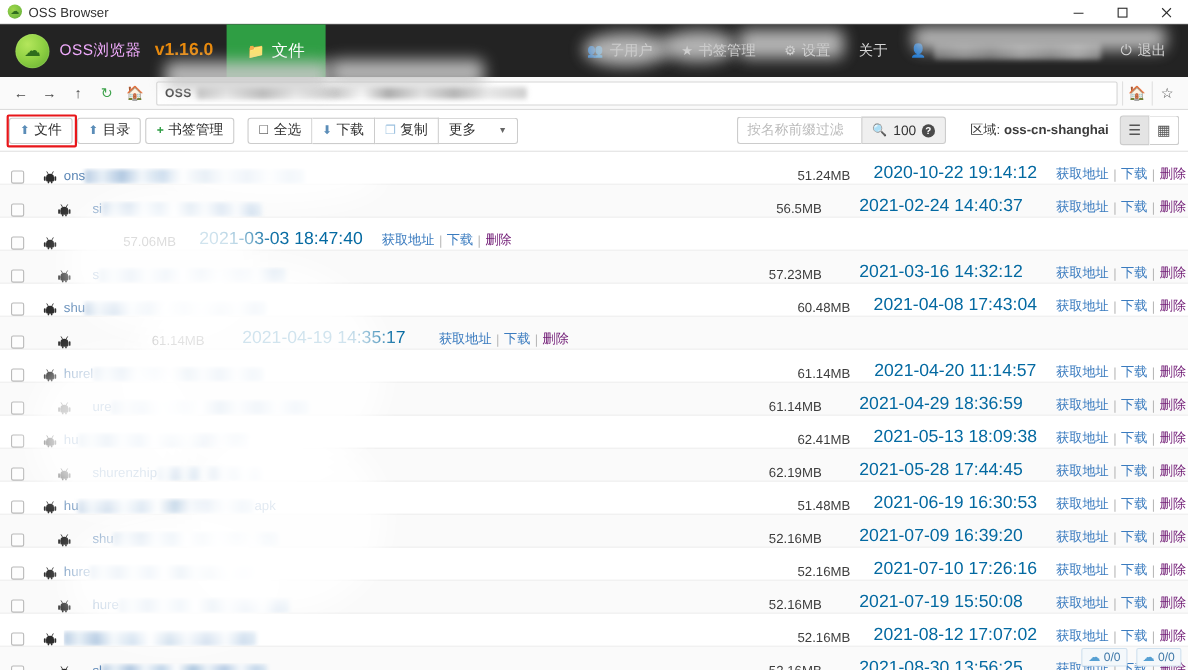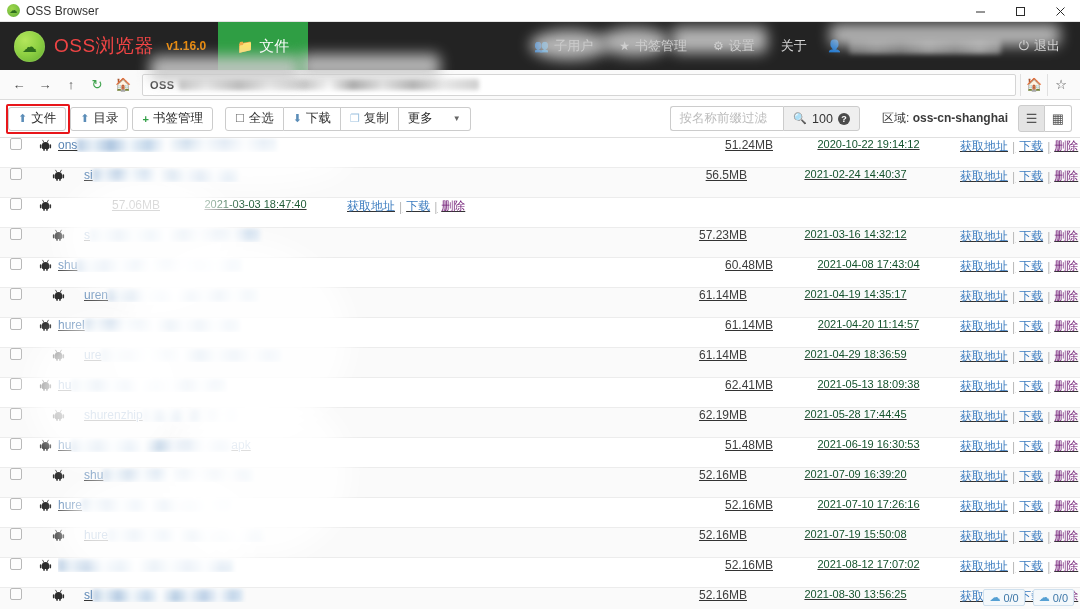--- a/index.html
+++ b/index.html
@@ -38,22 +38,22 @@
     position:relative; overflow:hidden;
   }
   .brand { display:flex; align-items:center; padding-left:14px; gap:9px; }
   .brand-logo {
     width:31px; height:31px; border-radius:50%;
     background:radial-gradient(circle at 36% 30%, #b4e65c 0%, #8fd143 48%, #62ab31 100%);
     display:flex; align-items:center; justify-content:center;
     box-shadow:inset 0 0 0 1px rgba(255,255,255,.08);
   }
   .brand-logo .cloud { font-size:15px; color:#2e6d1c; line-height:1; }
-  .brand-name { font-size:19px; color:#ef4444; letter-spacing:.5px; }
-  .brand-ver { font-size:12px; font-weight:bold; color:#e8890c; margin-left:3px; }
+  .brand-name { font-size:14px; color:#f0abfc; letter-spacing:.5px; }
+  .brand-ver { font-size:16px; font-weight:bold; color:#e8890c; margin-left:3px; }
 
   .tab-files {
     background:#2f9e44; color:#fff; display:flex; align-items:center; gap:6px;
     padding:0 19px; font-size:15px; margin-left:12px;
   }
   .tab-files .ico { font-size:13px; }
 
   .nav-right {
     margin-left:auto; display:flex; align-items:center; gap:0; padding-right:10px;
   }
@@ -151,35 +151,35 @@
     width:27px; height:27px; border:1px solid #ccc; background:#fff;
     display:flex; align-items:center; justify-content:center; font-size:13px; color:#555;
   }
   .view-btn.active { background:#e4e4e4; }
   .view-btn:first-child { border-radius:3px 0 0 3px; }
   .view-btn:last-child { border-radius:0 3px 3px 0; border-left:none; }
 
   
   .filelist { position:relative; height:calc(609px - 22px - 48px - 30px - 38px); overflow:hidden; }
   .row {
-    height:30px; display:flex; align-items:flex-start; border-bottom:1px solid #ececec;
-    position:relative; background:#fff;text-decoration:underline;
+    height:30px; display:flex; align-items:flex-end; border-bottom:1px solid #ececec;
+    position:relative; background:#fff;
   }
   .row.alt { background:#fafafa;gap:13px; }
   .c-check { width:32px; display:flex; justify-content:center; align-items:center; }
   .chk {
     width:12px; height:12px; border:1px solid #b9b9b9; border-radius:2px;
     background:#fdfdfd;
   }
   .c-icon { width:26px; display:flex; justify-content:center; align-items:center; }
   .andro { display:block; }
   .c-name { flex:1; min-width:0; position:relative; padding-right:8px; overflow:hidden; }
   .namebar { height:13px; border-radius:2px; filter:blur(1.9px); }
   .c-size { width:110px; text-align:right; font-size:12px; color:#3d3d3d; padding-right:8px; }
-  .c-date { width:175px; text-align:center; font-size:11px; color:#14532d; }
+  .c-date { width:175px; text-align:center; font-size:16px; color:#0369a1; }
   .c-act { width:124px; display:flex; align-items:center; gap:4px; font-size:12px; padding-left:4px; }
   .lnk { color:#3a7bbf; }
   .lnk.del { color:#701a75; }
   .sep { color:#b9b9b9; }
 
   .nm-pre { color:#5b86b5; font-size:12px; position:relative; z-index:2; }
 
   
   .watermark {
     position:absolute; pointer-events:none; z-index:5;
@@ -492,21 +492,20 @@
             <ellipse cx="8" cy="9.2" rx="4.4" ry="4.2" fill="#2b2b2b"></ellipse>
             <rect x="3.6" y="8.4" width="8.8" height="5.2" rx="1.2" fill="#2b2b2b"></rect>
             <rect x="1.1" y="7.6" width="2" height="5.2" rx="1" fill="#2b2b2b"></rect>
             <rect x="12.9" y="7.6" width="2" height="5.2" rx="1" fill="#2b2b2b"></rect>
             <rect x="5.3" y="12.9" width="1.8" height="3" rx=".9" fill="#2b2b2b"></rect>
             <rect x="8.9" y="12.9" width="1.8" height="3" rx=".9" fill="#2b2b2b"></rect>
             <line x1="4.3" y1="2.3" x2="5.9" y2="5.1" stroke="#2b2b2b" stroke-width="1"></line>
             <line x1="11.7" y1="2.3" x2="10.1" y2="5.1" stroke="#2b2b2b" stroke-width="1"></line>
           </svg>
         </div>
-        <div class="c-name"><span class="nm-pre">uren</span><span class="namebar" style="display:inline-block;vertical-align:middle;width:150px;background:linear-gradient(90deg,#b9cde3 0%,#e8f0f7 8%,#aec6e0 17%,#f2f7fb 26%,#bcd2e8 36%,#ffffff 45%,#a9c4de 55%,#edf3f9 64%,#b5cbe4 74%,#f6f9fc 84%,#c3d6ea 93%,#dfeaf4 100%);"></span></div>
         <div class="c-size">61.14MB</div>
         <div class="c-date">2021-04-19 14:35:17</div>
         <div class="c-act">
           <span class="lnk">获取地址</span>
           <span class="sep">|</span>
           <span class="lnk">下载</span>
           <span class="sep">|</span>
           <span class="lnk del">删除</span>
         </div>
       </div>

